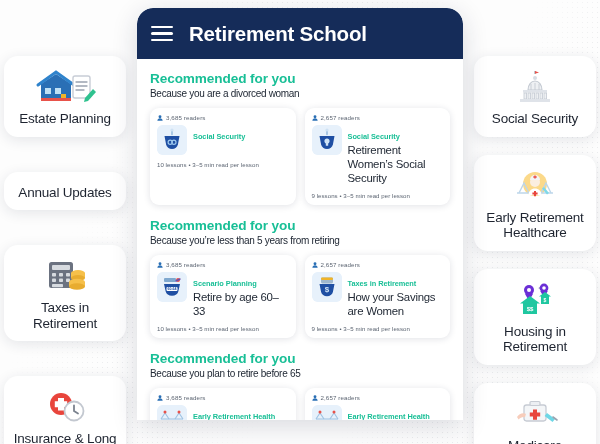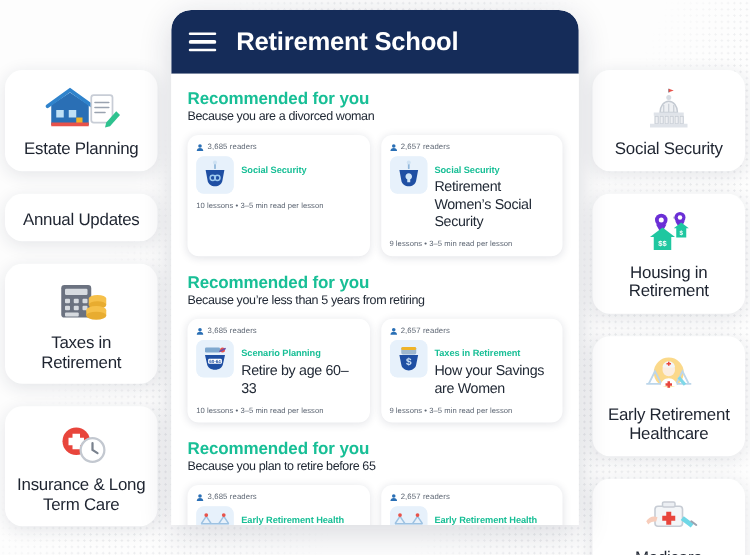--- a/index.html
+++ b/index.html
@@ -39,21 +39,21 @@
   
   .side {
     position: absolute;
     top: 0;
     width: 128px;
     height: 444px;
     display: flex;
     flex-direction: column;
     z-index: 3;
   }
-  .side.left  { left: 2px;  padding-top: 56px; gap: 18px; }
+  .side.left  { left: 2px;  padding-top: 56px; gap: 35px; }
   .side.right { right: 2px; padding-top: 56px; gap: 18px; }
 
   .tile {
     width: 122px;
     background: #ffffff;
     border-radius: 14px;
     box-shadow: 0 3px 14px rgba(24,32,60,.11);
     padding: 9px 6px 10px;
     display: flex;
     flex-direction: column;
@@ -106,20 +106,21 @@
     font-size: 20.5px;
     font-weight: 700;
     letter-spacing: -.2px;
   }
 
   .scroll {
     height: 385px;
     padding: 12px 13px 0;
     overflow: hidden;
     background: #fff;
+    border-radius: 23px;
   }
 
   .sect { margin-bottom: 13px; }
   .rec {
     color: #18bf96;
     font-size: 13.6px;
     font-weight: 700;
     letter-spacing: -.1px;
   }
   .because {
@@ -487,20 +488,40 @@
           </g>
           <rect x="17" y="33" width="30" height="3" fill="#dfe3e9"></rect>
         </svg>
       </span>
       <span class="tlabel">Social Security</span>
     </div>
 
     <div class="tile">
       <span class="ico">
         <svg width="64" height="40" viewBox="0 0 64 40">
+          <circle cx="32" cy="19" r="12" fill="#fbd98a"></circle>
+          <g stroke="#bcd6ea" stroke-width="1.4" fill="none">
+            <path d="M16 28l5-10 5 10M38 28l5-10 5 10"></path>
+            <path d="M14 28h36"></path>
+          </g>
+          <circle cx="32" cy="17" r="5" fill="#fbeee0"></circle>
+          <path d="M27 15c0-3 2.4-5 5-5s5 2 5 5z" fill="#f3f5f7"></path>
+          <rect x="30.2" y="11.4" width="3.6" height="1.2" fill="#e8453c"></rect>
+          <rect x="31.4" y="10.4" width="1.2" height="3.2" fill="#e8453c"></rect>
+          <path d="M25.5 30c0-4 3-6.5 6.5-6.5s6.5 2.5 6.5 6.5z" fill="#fff"></path>
+          <path d="M31 26h2v1.6h1.6v2H33v1.6h-2V29.6h-1.6v-2H31z" fill="#e8453c"></path>
+          <path d="M41 22l5 6-2 1.5-5-6z" fill="#7fd8e8"></path>
+        </svg>
+      </span>
+      <span class="tlabel">Early Retirement Healthcare</span>
+    </div>
+
+    <div class="tile">
+      <span class="ico">
+        <svg width="64" height="40" viewBox="0 0 64 40">
           <path d="M36 8c3 1 6 1.6 9 1.2l-1 2c-3 .2-6-.6-8.6-1.6z" fill="#b6bdc7"></path>
           <circle cx="26" cy="11" r="5" fill="#6b2fd6"></circle>
           <path d="M26 22l-4.2-7.4h8.4z" fill="#6b2fd6"></path>
           <circle cx="26" cy="11" r="2" fill="#fff"></circle>
           <circle cx="41" cy="9" r="4.4" fill="#6b2fd6"></circle>
           <path d="M41 18.5l-3.8-6.6h7.6z" fill="#6b2fd6"></path>
           <circle cx="41" cy="9" r="1.8" fill="#fff"></circle>
           <path d="M38 17h8v8h-8z" fill="#1fc7a0"></path>
           <path d="M36 17.5L42 13l6 4.5" fill="#1fc7a0"></path>
           <text x="42" y="23" font-family="Liberation Sans, sans-serif" font-size="5" font-weight="700" fill="#fff" text-anchor="middle">$</text>
@@ -508,40 +529,20 @@
           <path d="M17 24.5L27 17l10 7.5" fill="#1fc7a0"></path>
           <text x="27" y="31.5" font-family="Liberation Sans, sans-serif" font-size="6" font-weight="700" fill="#fff" text-anchor="middle">$$</text>
         </svg>
       </span>
       <span class="tlabel">Housing in Retirement</span>
     </div>
 
     <div class="tile">
       <span class="ico">
         <svg width="64" height="40" viewBox="0 0 64 40">
-          <circle cx="32" cy="19" r="12" fill="#fbd98a"></circle>
-          <g stroke="#bcd6ea" stroke-width="1.4" fill="none">
-            <path d="M16 28l5-10 5 10M38 28l5-10 5 10"></path>
-            <path d="M14 28h36"></path>
-          </g>
-          <circle cx="32" cy="17" r="5" fill="#fbeee0"></circle>
-          <path d="M27 15c0-3 2.4-5 5-5s5 2 5 5z" fill="#f3f5f7"></path>
-          <rect x="30.2" y="11.4" width="3.6" height="1.2" fill="#e8453c"></rect>
-          <rect x="31.4" y="10.4" width="1.2" height="3.2" fill="#e8453c"></rect>
-          <path d="M25.5 30c0-4 3-6.5 6.5-6.5s6.5 2.5 6.5 6.5z" fill="#fff"></path>
-          <path d="M31 26h2v1.6h1.6v2H33v1.6h-2V29.6h-1.6v-2H31z" fill="#e8453c"></path>
-          <path d="M41 22l5 6-2 1.5-5-6z" fill="#7fd8e8"></path>
-        </svg>
-      </span>
-      <span class="tlabel">Early Retirement Healthcare</span>
-    </div>
-
-    <div class="tile">
-      <span class="ico">
-        <svg width="64" height="40" viewBox="0 0 64 40">
           <rect x="21" y="12" width="22" height="16" rx="2.4" fill="#f4f6f8" stroke="#c7ccd4" stroke-width="1.3"></rect>
           <rect x="27" y="8.5" width="10" height="4" rx="1.2" fill="#eceff3" stroke="#c7ccd4" stroke-width="1.2"></rect>
           <path d="M30 16.4h4v3.2h3.2v4H34v3.2h-4v-3.2h-3.2v-4H30z" fill="#e8453c"></path>
           <path d="M14 24c2-3.6 6-4.6 9-3.2l-1 3.4c-2.6-.4-5 .6-6.4 2.4z" fill="#f7cdbb"></path>
           <path d="M44 20l8 6-2.4 3-8-6z" fill="#6fd7e6"></path>
           <path d="M50 24l4 3" stroke="#9aa3b0" stroke-width="1.6" stroke-linecap="round"></path>
         </svg>
       </span>
       <span class="tlabel">Medicare</span>
     </div>

